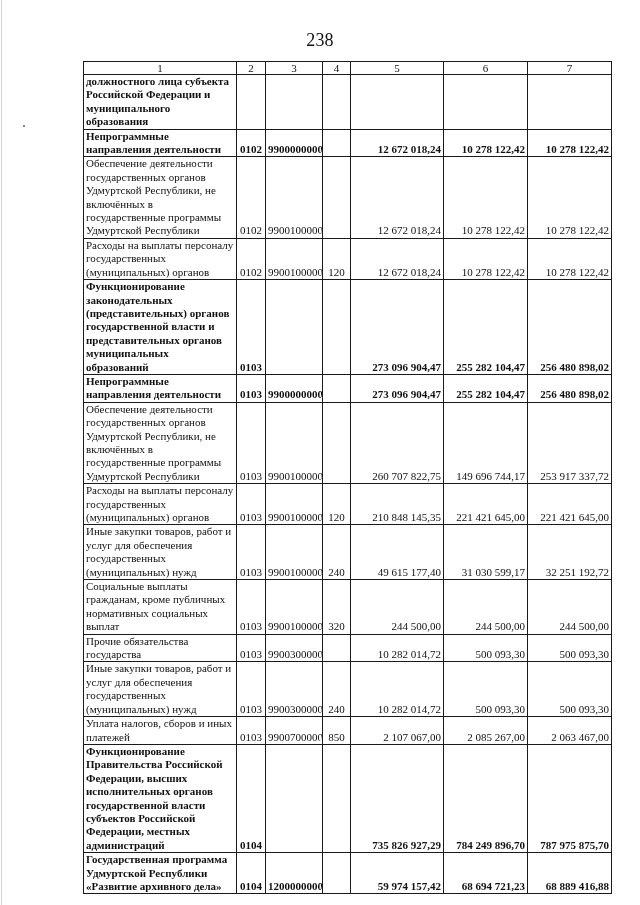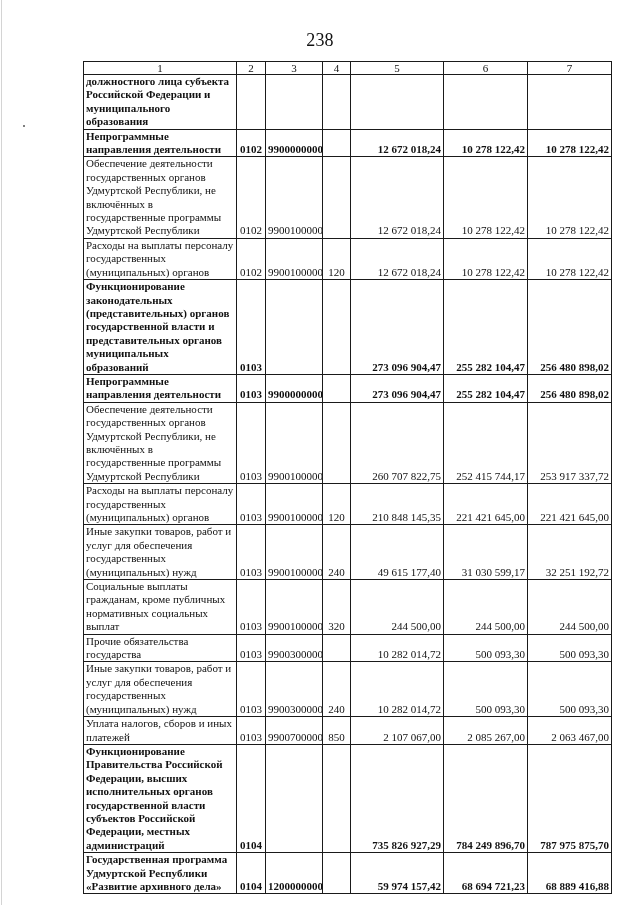--- a/index.html
+++ b/index.html
@@ -8,21 +8,21 @@
   .page-number { position: absolute; top: 30px; left: 0; width: 640px; text-align: center;
                  font-size: 18px; letter-spacing: 0.2px; }
   .left-edge { position: absolute; left: 1px; top: 0; width: 1px; height: 905px; background: #d4d4d4; }
   .speck { position: absolute; left: 23px; top: 125px; width: 2px; height: 2px; background: #555; border-radius: 1px; }
   table.budget { position: absolute; left: 83px; top: 61px; border-collapse: collapse;
                  table-layout: fixed; width: 528px; font-size: 11px; line-height: 13.4px; }
   table.budget td { border: 1px solid #1a1a1a; padding: 0 2px 0 2px; vertical-align: bottom;
                     overflow: hidden; }
   table.budget tr.hdr td { text-align: center; vertical-align: middle; height: 12px; line-height: 12px; }
   td.name { text-align: left; }
-  td.code { text-align: center; }
+  td.code { text-align: center; border-radius: 8px; }
   td.num { text-align: right; white-space: nowrap; }
   tr.bold td { font-weight: bold; }
   tr.cont td { vertical-align: top; }
 </style>
 </head>
 <body>
 
 <div class="left-edge"></div>
 <div class="speck"></div>
 
@@ -101,21 +101,21 @@
         <td class="num">273 096 904,47</td>
         <td class="num">255 282 104,47</td>
         <td class="num">256 480 898,02</td>
       </tr>
       <tr style="height: 79px;">
         <td class="name">Обеспечение деятельности государственных органов Удмуртской Республики, не включённых в государственные программы Удмуртской Республики</td>
         <td class="code">0103</td>
         <td class="code">9900100000</td>
         <td class="code"></td>
         <td class="num">260 707 822,75</td>
-        <td class="num">252 415 744,17</td>
+        <td class="num">149 696 744,17</td>
         <td class="num">253 917 337,72</td>
       </tr>
       <tr style="height: 37px;">
         <td class="name">Расходы на выплаты персоналу государственных (муниципальных) органов</td>
         <td class="code">0103</td>
         <td class="code">9900100000</td>
         <td class="code">120</td>
         <td class="num">210 848 145,35</td>
         <td class="num">221 421 645,00</td>
         <td class="num">221 421 645,00</td>

